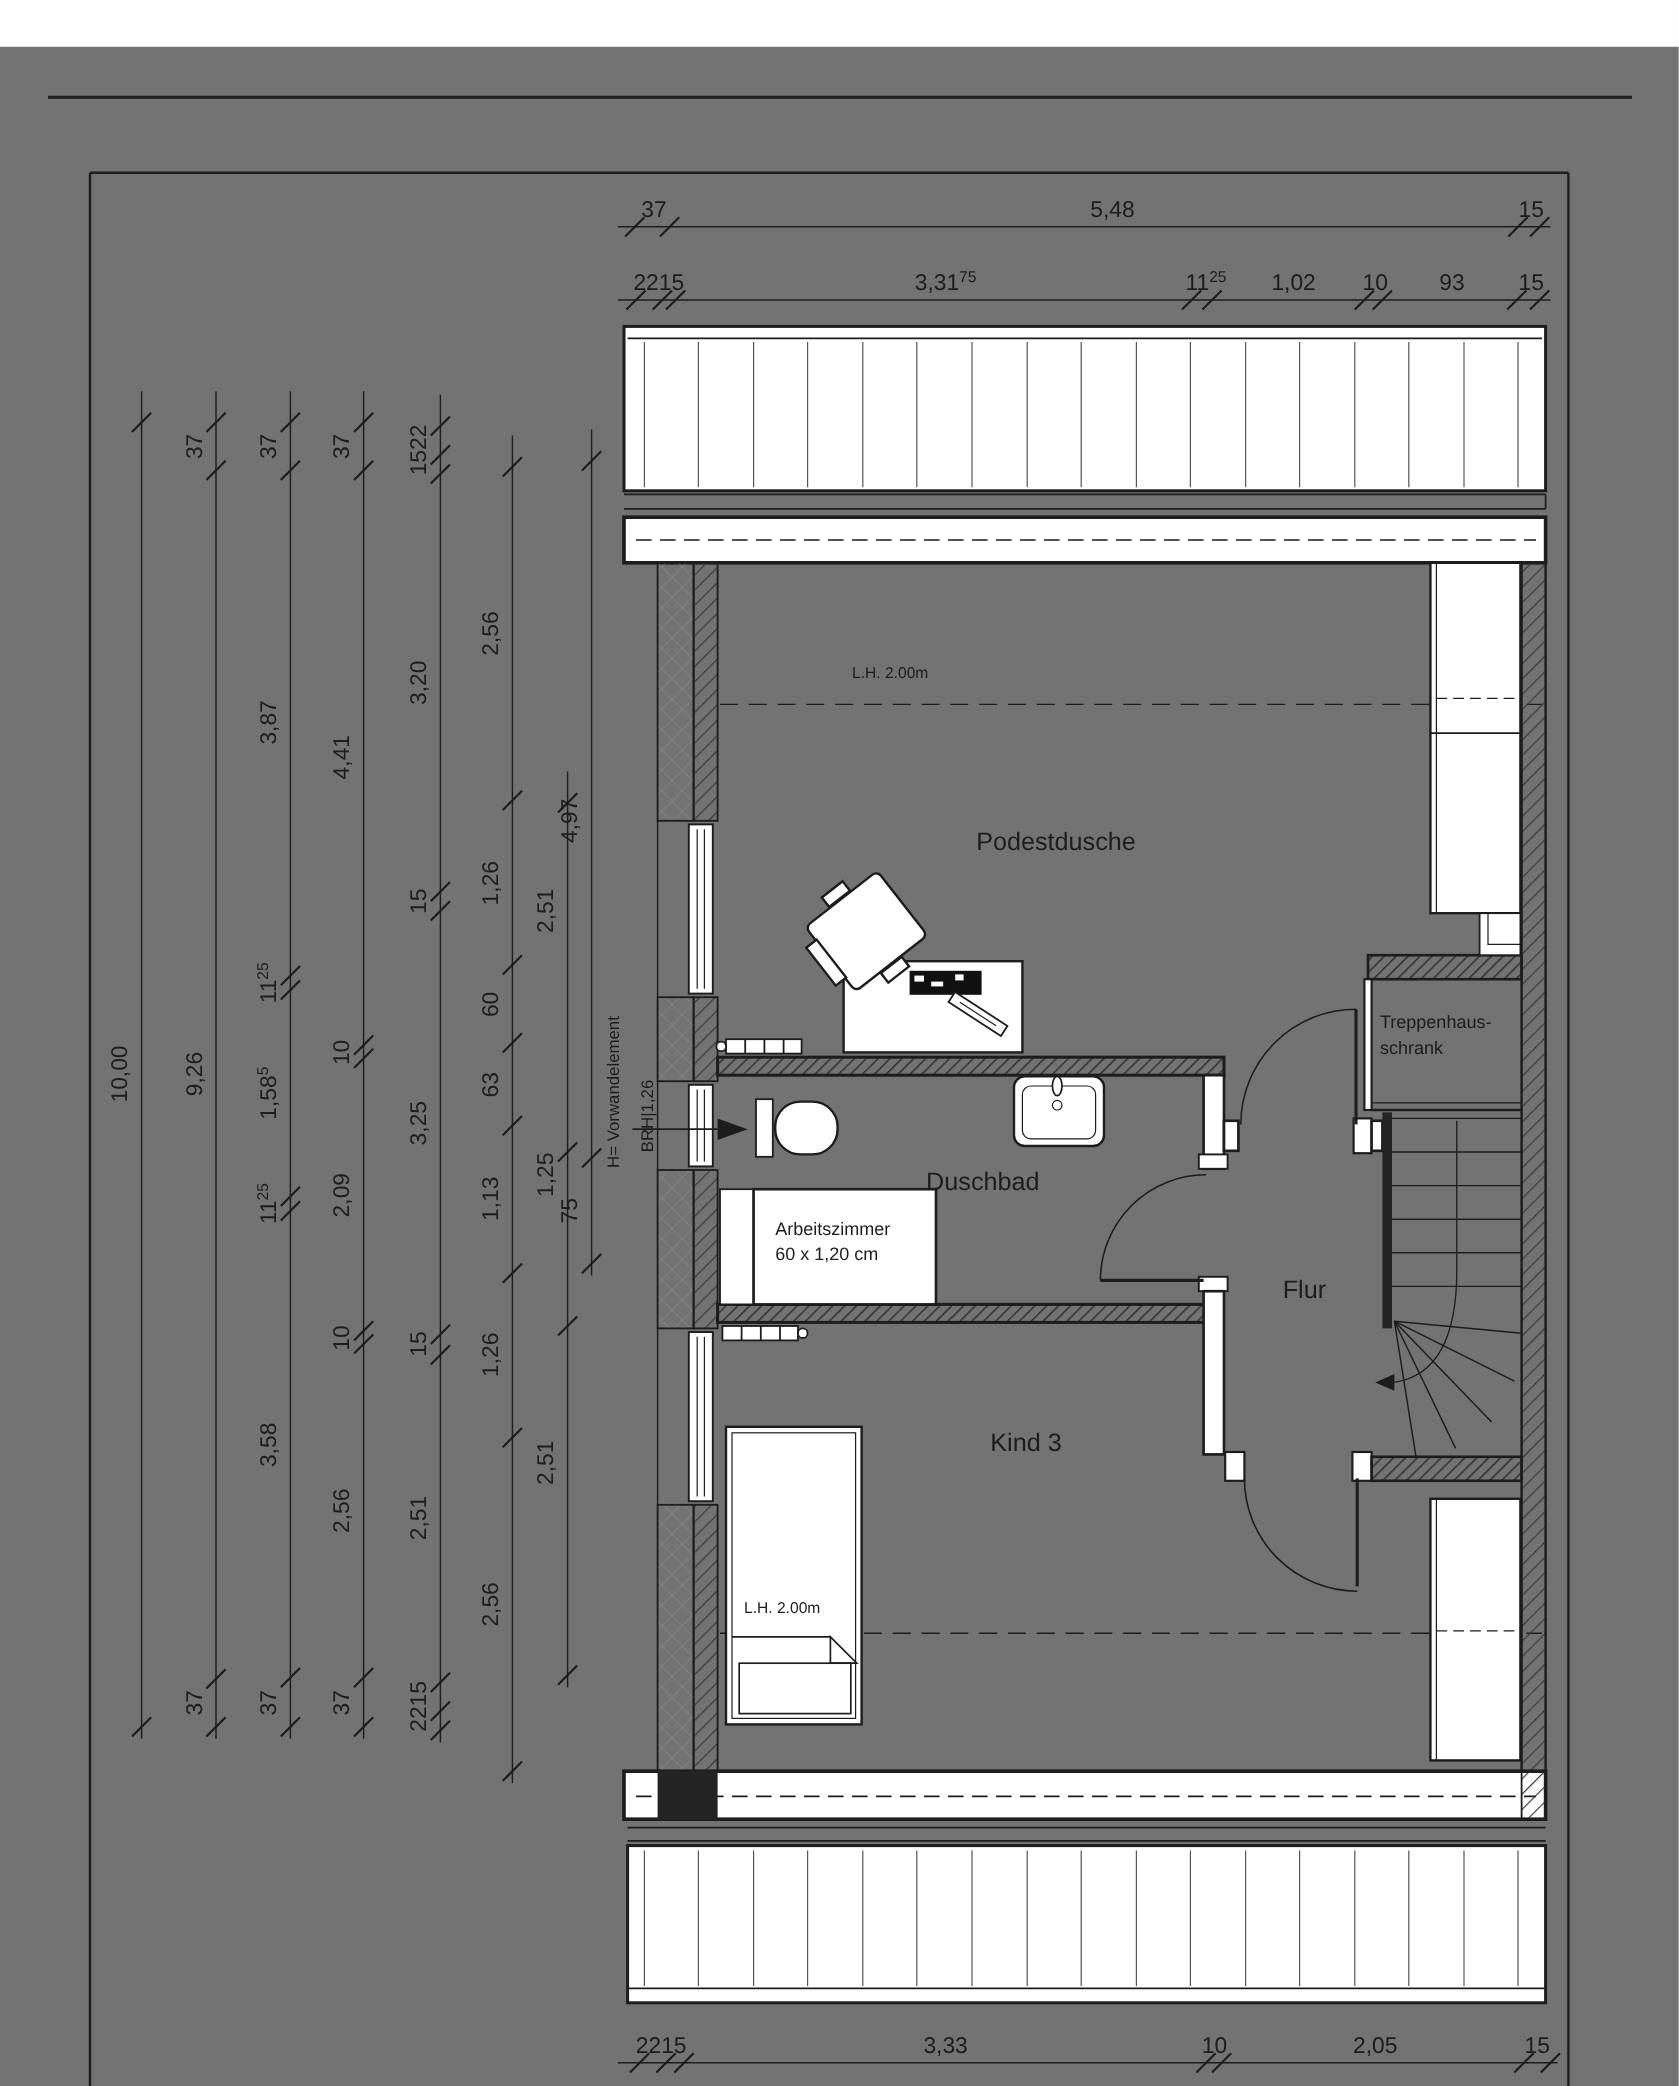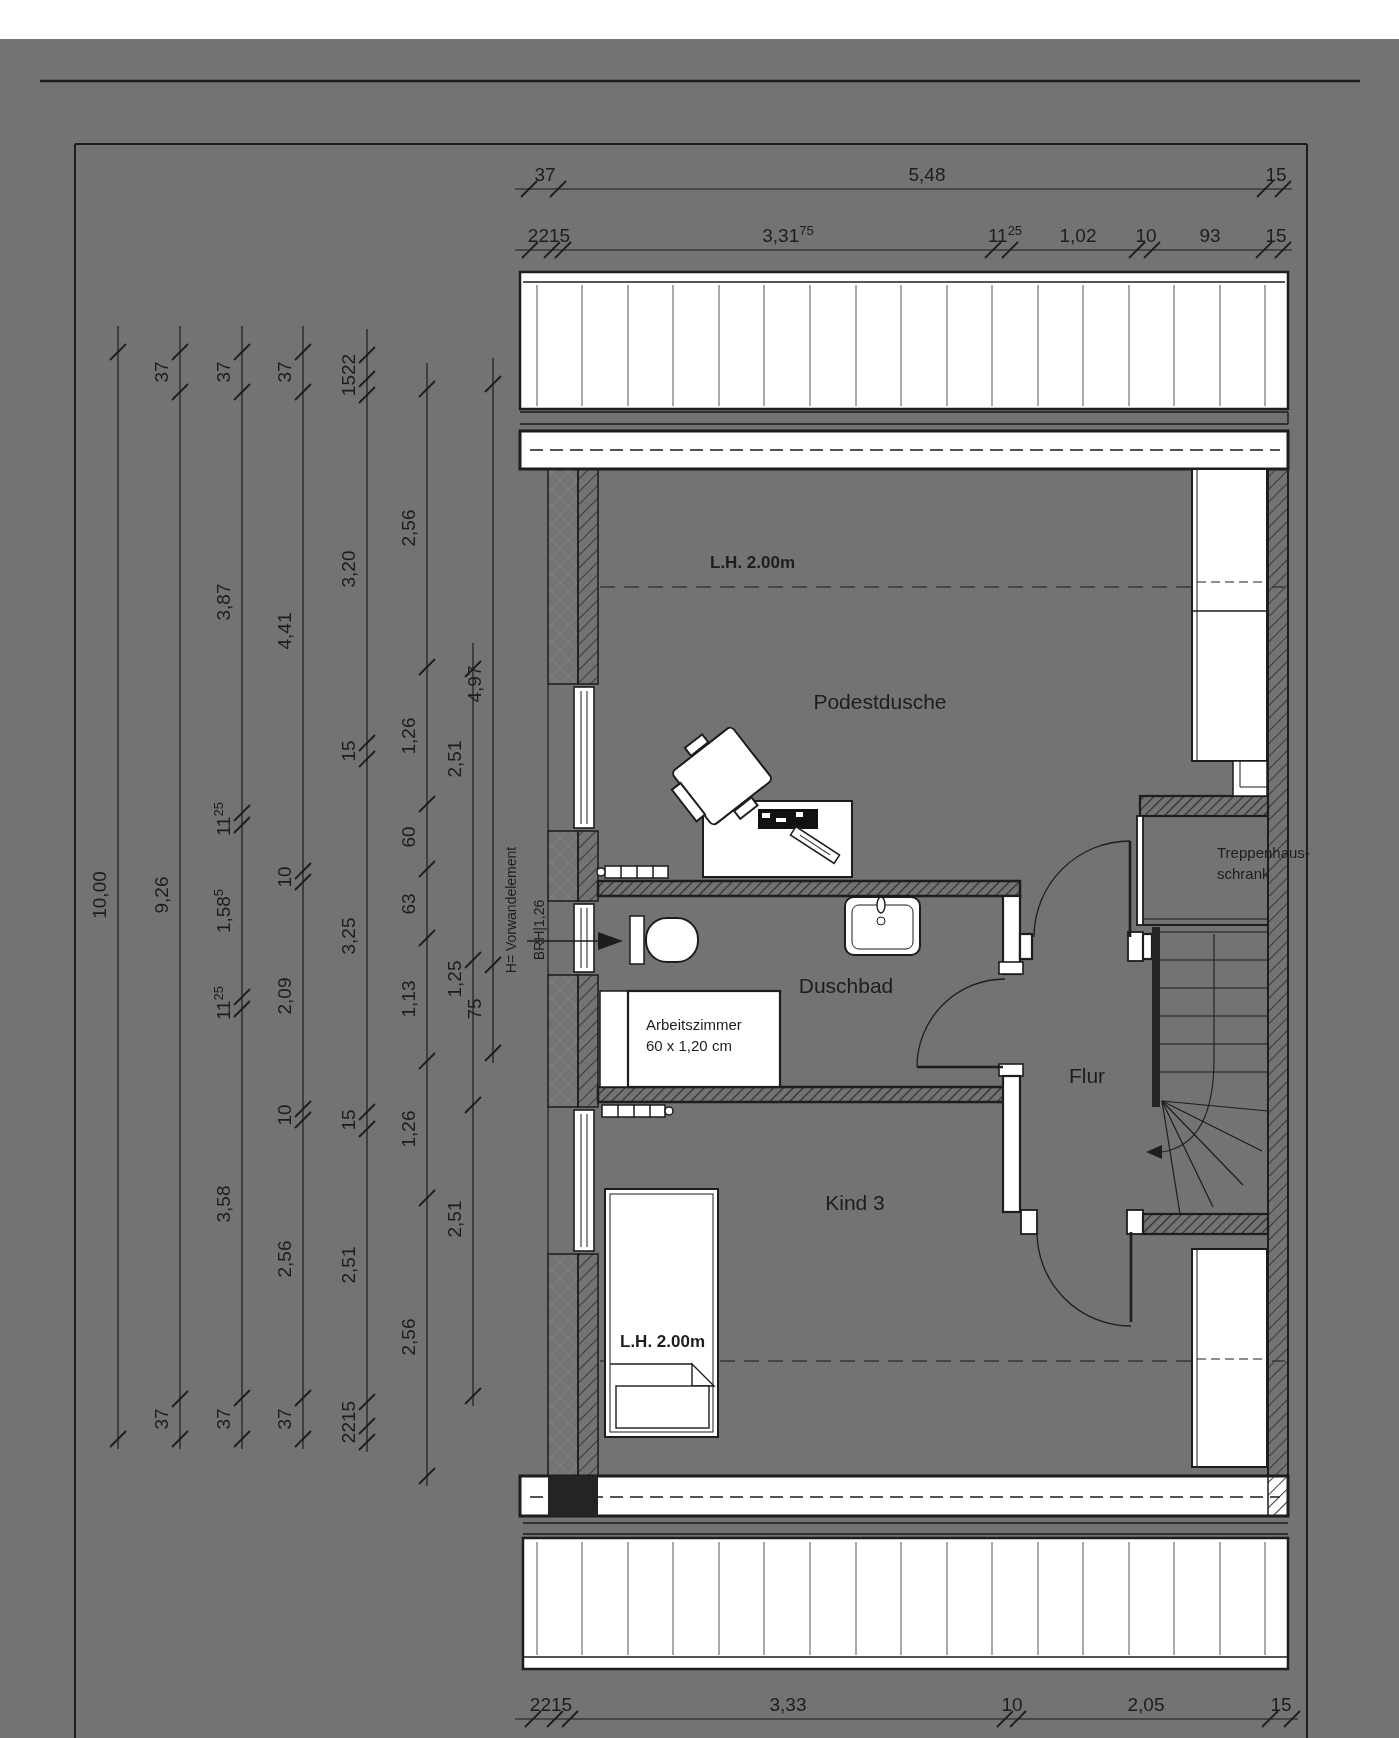--- a/index.html
+++ b/index.html
@@ -3,21 +3,21 @@
 <meta charset="utf-8">
 <style>
   html,body{margin:0;padding:0;background:#fff;}
   #stage{position:relative;width:1399px;height:1738px;background:#737373;overflow:hidden;
          font-family:"Liberation Sans",sans-serif;color:#1d1d1d;margin-top:39px;}
   #plan-svg{position:absolute;left:0;top:0;}
   svg text{font-family:"Liberation Sans",sans-serif;fill:#1d1d1d;}
   .lbl{position:absolute;color:#1d1d1d;white-space:nowrap;}
   .room{font-size:21px;}
   .small{font-size:15px;line-height:1.4;}
-  .tiny{font-size:17px;font-weight:bold;}
+  .tiny{font-size:13px;font-weight:normal;}
   .rot{transform:rotate(-90deg);transform-origin:center center;font-size:14px;}
   .ctr{text-align:center;}
 </style>
 </head>
 <body>
 <div id="stage">
 
 <svg id="plan-svg" width="1399" height="1738" viewBox="0 0 1399 1738">
   <defs>
     <pattern id="hatchDiag" patternUnits="userSpaceOnUse" width="9" height="9" patternTransform="rotate(45)">
@@ -431,24 +431,24 @@
           <line x1="485" y1="353" x2="501" y2="337" stroke="#1d1d1d" stroke-width="1.8"></line>
           <line x1="485" y1="934" x2="501" y2="918" stroke="#1d1d1d" stroke-width="1.8"></line>
           <line x1="485" y1="1022" x2="501" y2="1006" stroke="#1d1d1d" stroke-width="1.8"></line>
           <text transform="translate(481,645) rotate(-90)" font-size="19" text-anchor="middle"><tspan>4,97</tspan></text>
           <text transform="translate(481,970) rotate(-90)" font-size="19" text-anchor="middle"><tspan>75</tspan></text>
         </g>
       </g>
 </svg>
 
 <div class="lbl room ctr" style="left:792px;top:651px;width:176px;">Podestdusche</div>
-<div class="lbl room ctr" style="left:781px;top:935px;width:130px;">Duschbad</div>
+<div class="lbl room ctr" style="left:754px;top:935px;width:130px;">Duschbad</div>
 <div class="lbl room ctr" style="left:1047px;top:1025px;width:80px;">Flur</div>
 <div class="lbl room ctr" style="left:805px;top:1152px;width:100px;">Kind 3</div>
-<div class="lbl small" style="left:1217px;top:803px;">
+<div class="lbl small" style="left:1150px;top:803px;">
   <div>Treppenhaus-</div>
   <div>schrank</div>
 </div>
 <div class="lbl small" style="left:646px;top:975px;">
   <div>Arbeitszimmer</div>
   <div>60 x 1,20 cm</div>
 </div>
 <div class="lbl tiny" style="left:710px;top:514px;">L.H. 2.00m</div>
 <div class="lbl tiny" style="left:620px;top:1293px;">L.H. 2.00m</div>
 <div class="lbl rot" style="left:436px;top:863px;width:150px;text-align:center;">H= Vorwandelement</div>

